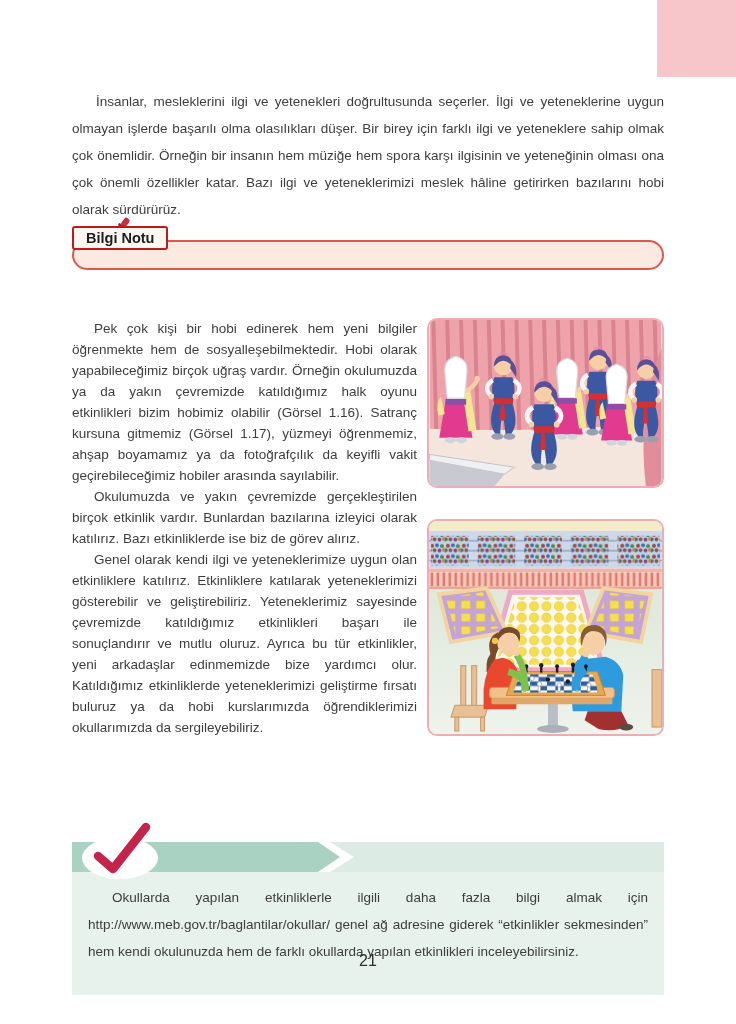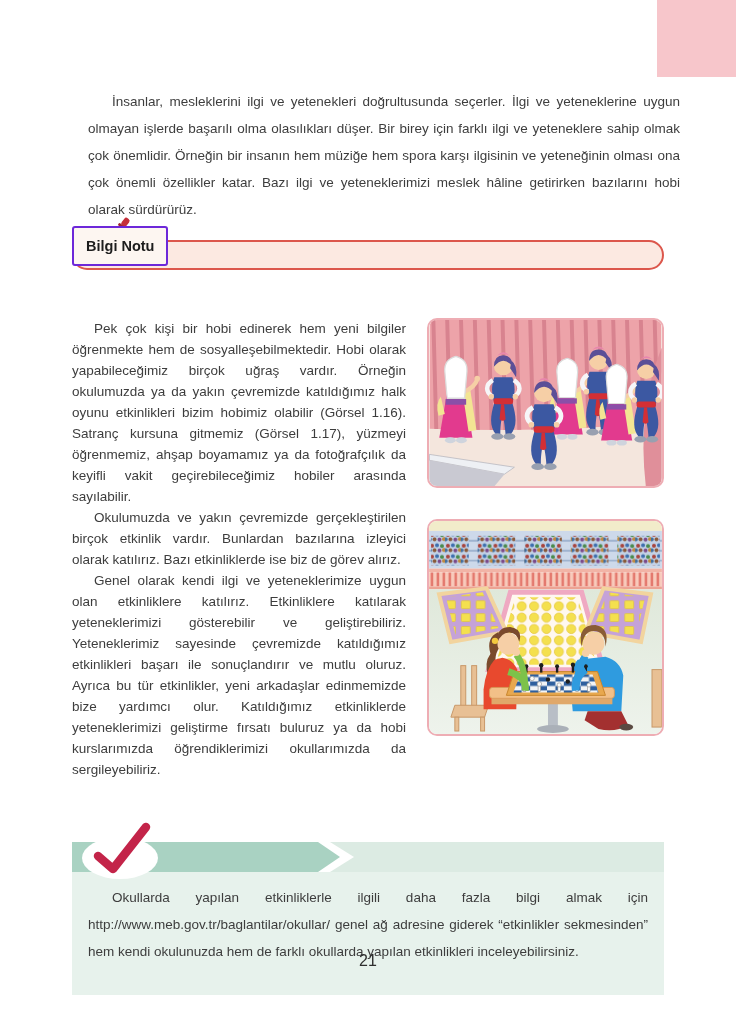--- a/index.html
+++ b/index.html
@@ -6,32 +6,32 @@
   .page{
     position:relative;width:736px;height:1024px;background:#ffffff;overflow:hidden;
     font-family:"Liberation Sans",sans-serif;color:#3d3d3d;
   }
   .corner-tab{position:absolute;right:0;top:0;width:79px;height:77px;background:#f7c6cb;}
   .content{position:absolute;left:72px;width:592px;}
   p{margin:0;}
   .body-text{font-size:13.5px;line-height:27px;text-align:justify;text-indent:24px;color:#3d3d3d;}
 
   
-  .intro{top:88px;margin-left:16px;}
+  .intro{top:88px;}
 
   
   .note-wrap{top:210px;}
   .note-box{
     position:relative;margin-top:30px;border:2.5px solid #dc574c;border-radius:16px;
     background:#fce9e1;padding:14px 20px 12px 20px;
   }
   .note-box .body-text{line-height:26px;}
   .note-label{
-    position:absolute;left:-2px;top:-16px;background:#fdf6f1;border:2px solid #6d28d9;
-    border-radius:3px;padding:10px 12px;font-weight:bold;font-size:14.5px;color:#1d1d1d;
+    position:absolute;left:-2px;top:-16px;background:#fdf6f1;border:2px solid #b91c1c;
+    border-radius:3px;padding:2px 12px;font-weight:bold;font-size:14.5px;color:#1d1d1d;
   }
   .note-pin{position:absolute;left:34px;top:-28px;width:26px;height:28px;}
 
   
   .cols{top:318px;display:flex;gap:10px;}
   .col-text{width:346px;}
   .col-text p{font-size:13.5px;line-height:21px;text-align:justify;text-indent:22px;}
   .col-figs{width:237px;}
   figure{margin:0;}
   .fig-frame{
@@ -79,21 +79,21 @@
         <g transform="rotate(38 13 13)">
           <rect x="10.5" y="2" width="6" height="9" rx="2.4" fill="#c5303a"></rect>
           <rect x="9" y="10.5" width="9" height="3" rx="1.4" fill="#9e2430"></rect>
           <line x1="13.5" y1="13.5" x2="13.5" y2="24" stroke="#8a6a5a" stroke-width="1.7"></line>
         </g>
       </svg>
       <span class="note-label">Bilgi Notu</span>
     </div>
   </div>
 
-  <div class="content cols" style="position:absolute;gap:21px;">
+  <div class="content cols" style="position:absolute;">
     <div class="col-text">
       <p>Pek çok kişi bir hobi edinerek hem yeni bilgiler öğrenmekte hem de sosyalleşebilmektedir. Hobi olarak yapabileceğimiz birçok uğraş vardır. Örneğin okulumuzda ya da yakın çevremizde katıldığımız halk oyunu etkinlikleri bizim hobimiz olabilir (Görsel 1.16). Satranç kursuna gitmemiz (Görsel 1.17), yüzmeyi öğrenmemiz, ahşap boyamamız ya da fotoğrafçılık da keyifli vakit geçirebileceğimiz hobiler arasında sayılabilir.</p>
       <p>Okulumuzda ve yakın çevremizde gerçekleştirilen birçok etkinlik vardır. Bunlardan bazılarına izleyici olarak katılırız. Bazı etkinliklerde ise biz de görev alırız.</p>
       <p>Genel olarak kendi ilgi ve yeteneklerimize uygun olan etkinliklere katılırız. Etkinliklere katılarak yeteneklerimizi gösterebilir ve geliştirebiliriz. Yeteneklerimiz sayesinde çevremizde katıldığımız etkinlikleri başarı ile sonuçlandırır ve mutlu oluruz. Ayrıca bu tür etkinlikler, yeni arkadaşlar edinmemizde bize yardımcı olur. Katıldığımız etkinliklerde yeteneklerimizi geliştirme fırsatı buluruz ya da hobi kurslarımızda öğrendiklerimizi okullarımızda da sergileyebiliriz.</p>
     </div>
 
     <div class="col-figs">
 
       <figure>
         <svg class="fig-frame" width="233" height="166" viewBox="0 0 235 168">

